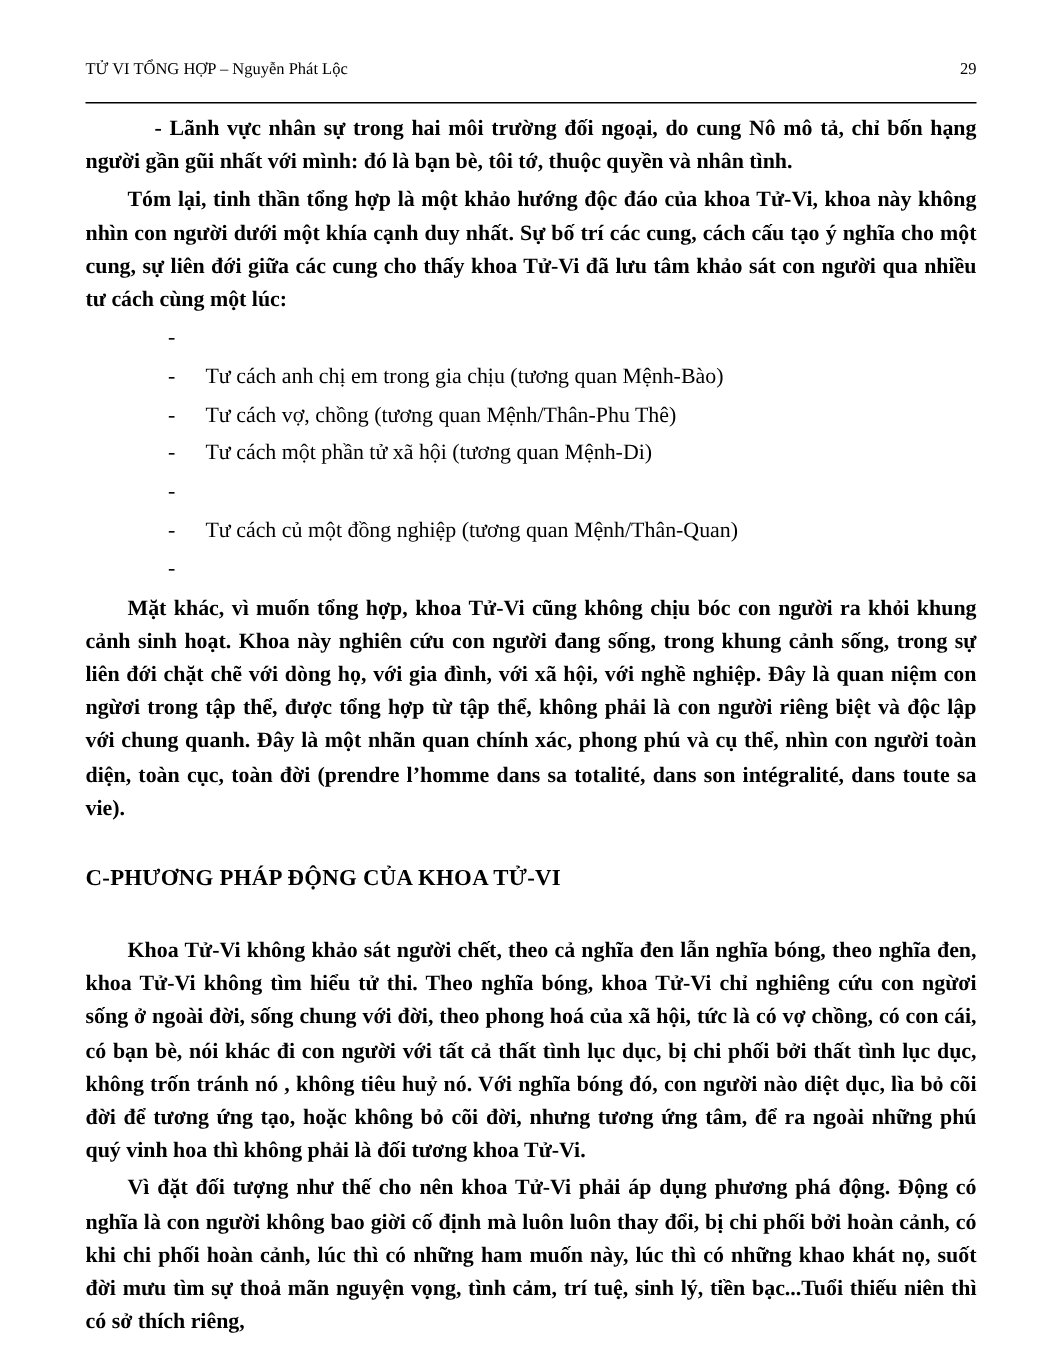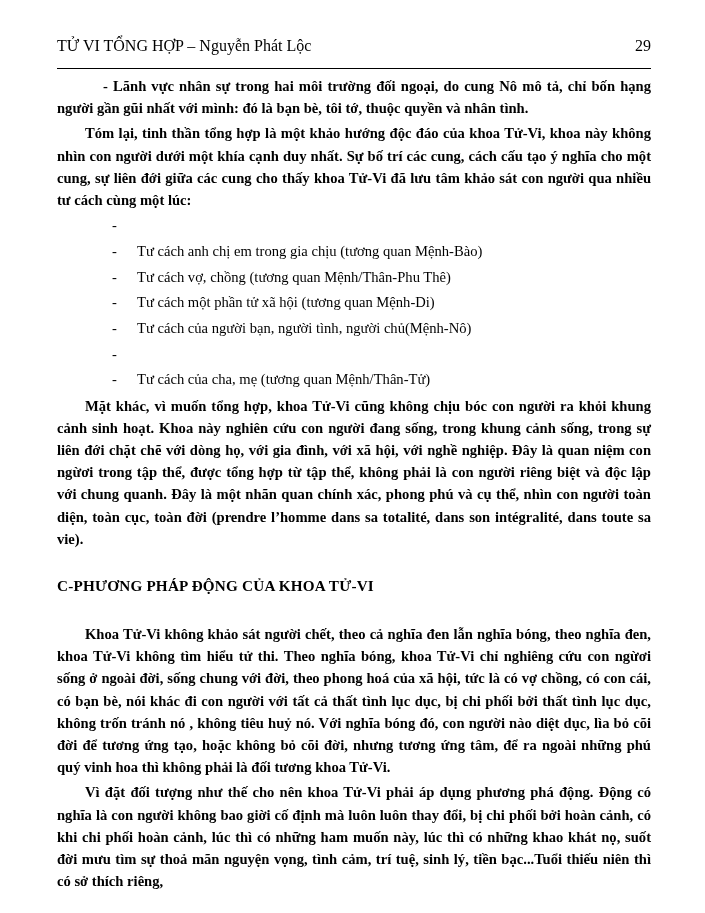--- a/index.html
+++ b/index.html
@@ -20,21 +20,21 @@
   .content {
     position: absolute;
     left: 57px;
     top: 38px;
     width: 594px;
   }
   .page-header {
     display: flex;
     justify-content: space-between;
     align-items: baseline;
-    font-size: 16px;
+    font-size: 11px;
     line-height: 16px;
     margin-bottom: 14px;
   }
   .rule {
     border-top: 1.6px solid #000000;
     height: 0;
     margin: 0 0 6px 0;
   }
   .para {
     font-size: 14.6px;
@@ -98,28 +98,27 @@
       <div class="bullet-item">
         <span class="marker">-</span>
         <span class="li-text">Tư cách vợ, chồng (tương quan Mệnh/Thân-Phu Thê)</span>
       </div>
       <div class="bullet-item">
         <span class="marker">-</span>
         <span class="li-text">Tư cách một phần tử xã hội (tương quan Mệnh-Di)</span>
       </div>
       <div class="bullet-item">
         <span class="marker">-</span>
-        <span class="li-text">Tư cách của người bạn, người tình, người chủ(Mệnh-Nô)</span>
       </div>
       <div class="bullet-item">
         <span class="marker">-</span>
+        <span class="li-text">Tư cách củ một đồng nghiệp (tương quan Mệnh/Thân-Quan)</span>
       </div>
       <div class="bullet-item">
         <span class="marker">-</span>
-        <span class="li-text">Tư cách của cha, mẹ (tương quan Mệnh/Thân-Tử)</span>
       </div>
     </div>
 
 
     <p class="para">Mặt khác, vì muốn tổng hợp, khoa Tử-Vi cũng không chịu bóc con người ra khỏi khung cảnh sinh hoạt. Khoa này nghiên cứu con người đang sống, trong khung cảnh sống, trong sự liên đới chặt chẽ với dòng họ, với gia đình, với xã hội, với nghề nghiệp. Đây là quan niệm con ngừơi trong tập thể, được tổng hợp từ tập thể, không phải là con người riêng biệt và độc lập với chung quanh. Đây là một nhãn quan chính xác, phong phú và cụ thể, nhìn con người toàn diện, toàn cục, toàn đời (prendre l’homme dans sa totalité, dans son intégralité, dans toute sa vie).</p>
 
     <h2 class="section-heading">C-PHƯƠNG PHÁP ĐỘNG CỦA KHOA TỬ-VI</h2>
 
     <p class="para">Khoa Tử-Vi không khảo sát người chết, theo cả nghĩa đen lẫn nghĩa bóng, theo nghĩa đen, khoa Tử-Vi không tìm hiểu tử thi. Theo nghĩa bóng, khoa Tử-Vi chỉ nghiêng cứu con ngừơi sống ở ngoài đời, sống chung với đời, theo phong hoá của xã hội, tức là có vợ chồng, có con cái, có bạn bè, nói khác đi con người với tất cả thất tình lục dục, bị chi phối bởi thất tình lục dục, không trốn tránh nó , không tiêu huỷ nó. Với nghĩa bóng đó, con người nào diệt dục, lìa bỏ cõi đời để tương ứng tạo, hoặc không bỏ cõi đời, nhưng tương ứng tâm, để ra ngoài những phú quý vinh hoa thì không phải là đối tương khoa Tử-Vi.</p>
 

